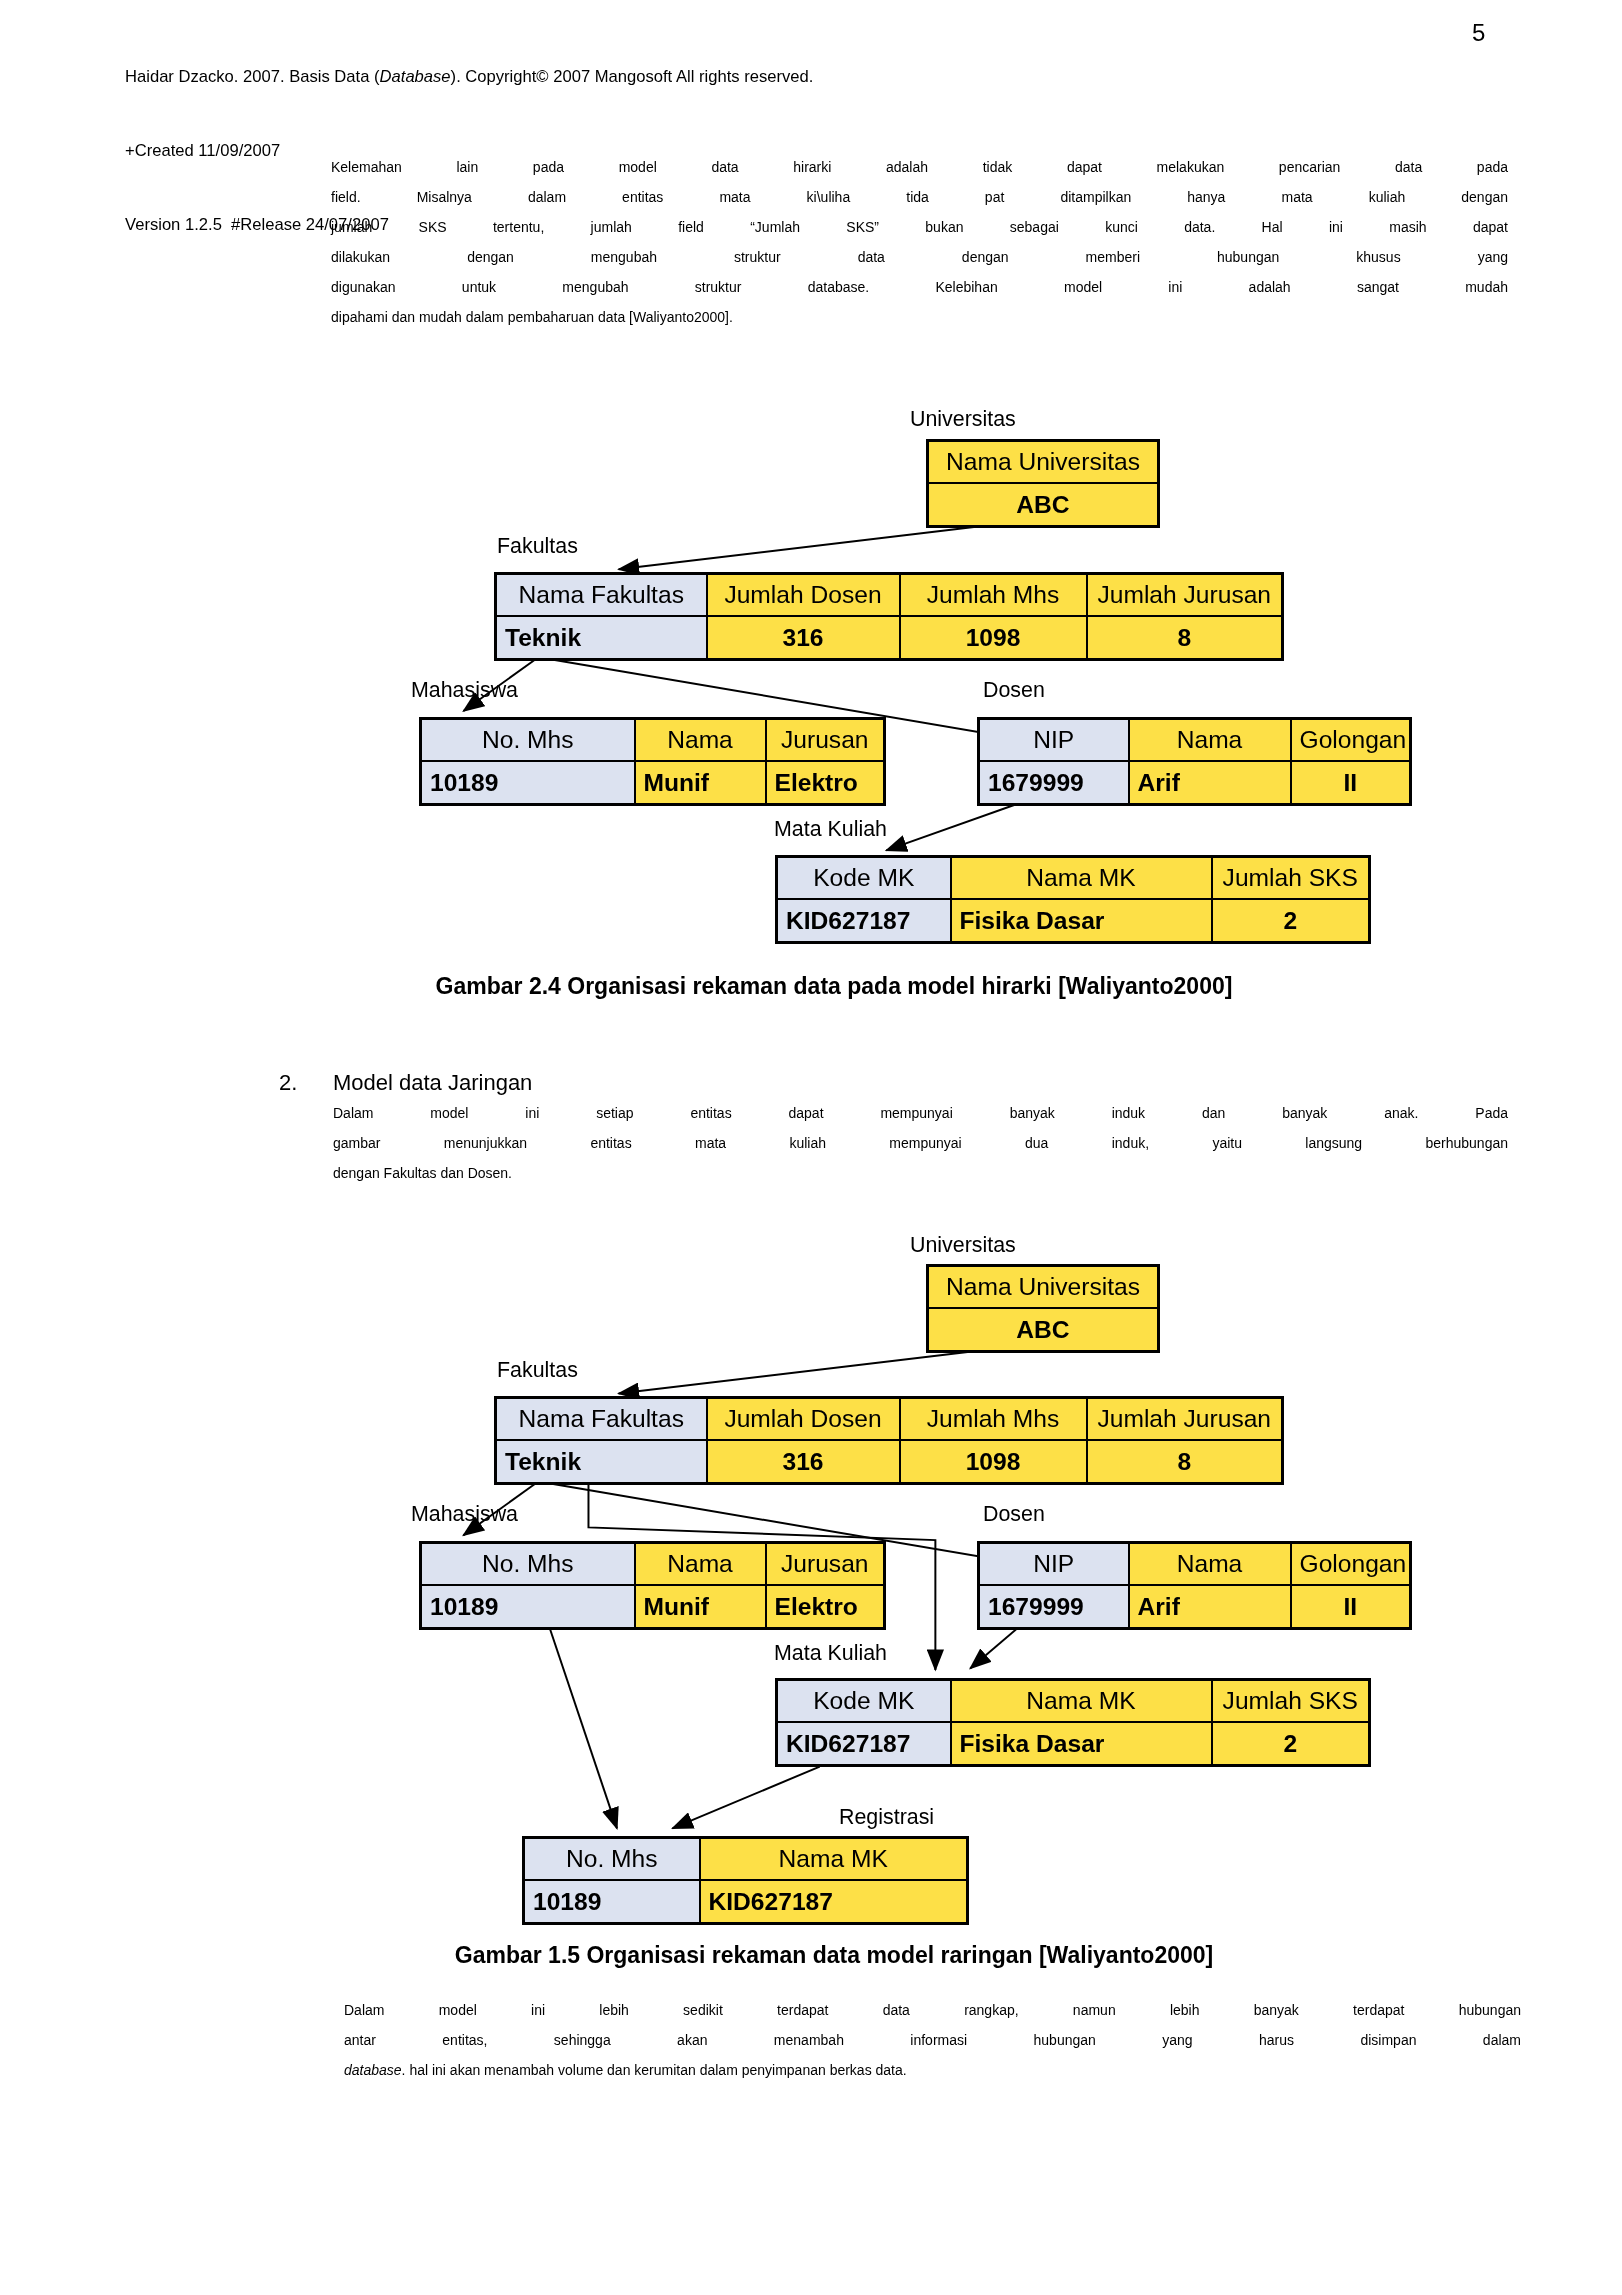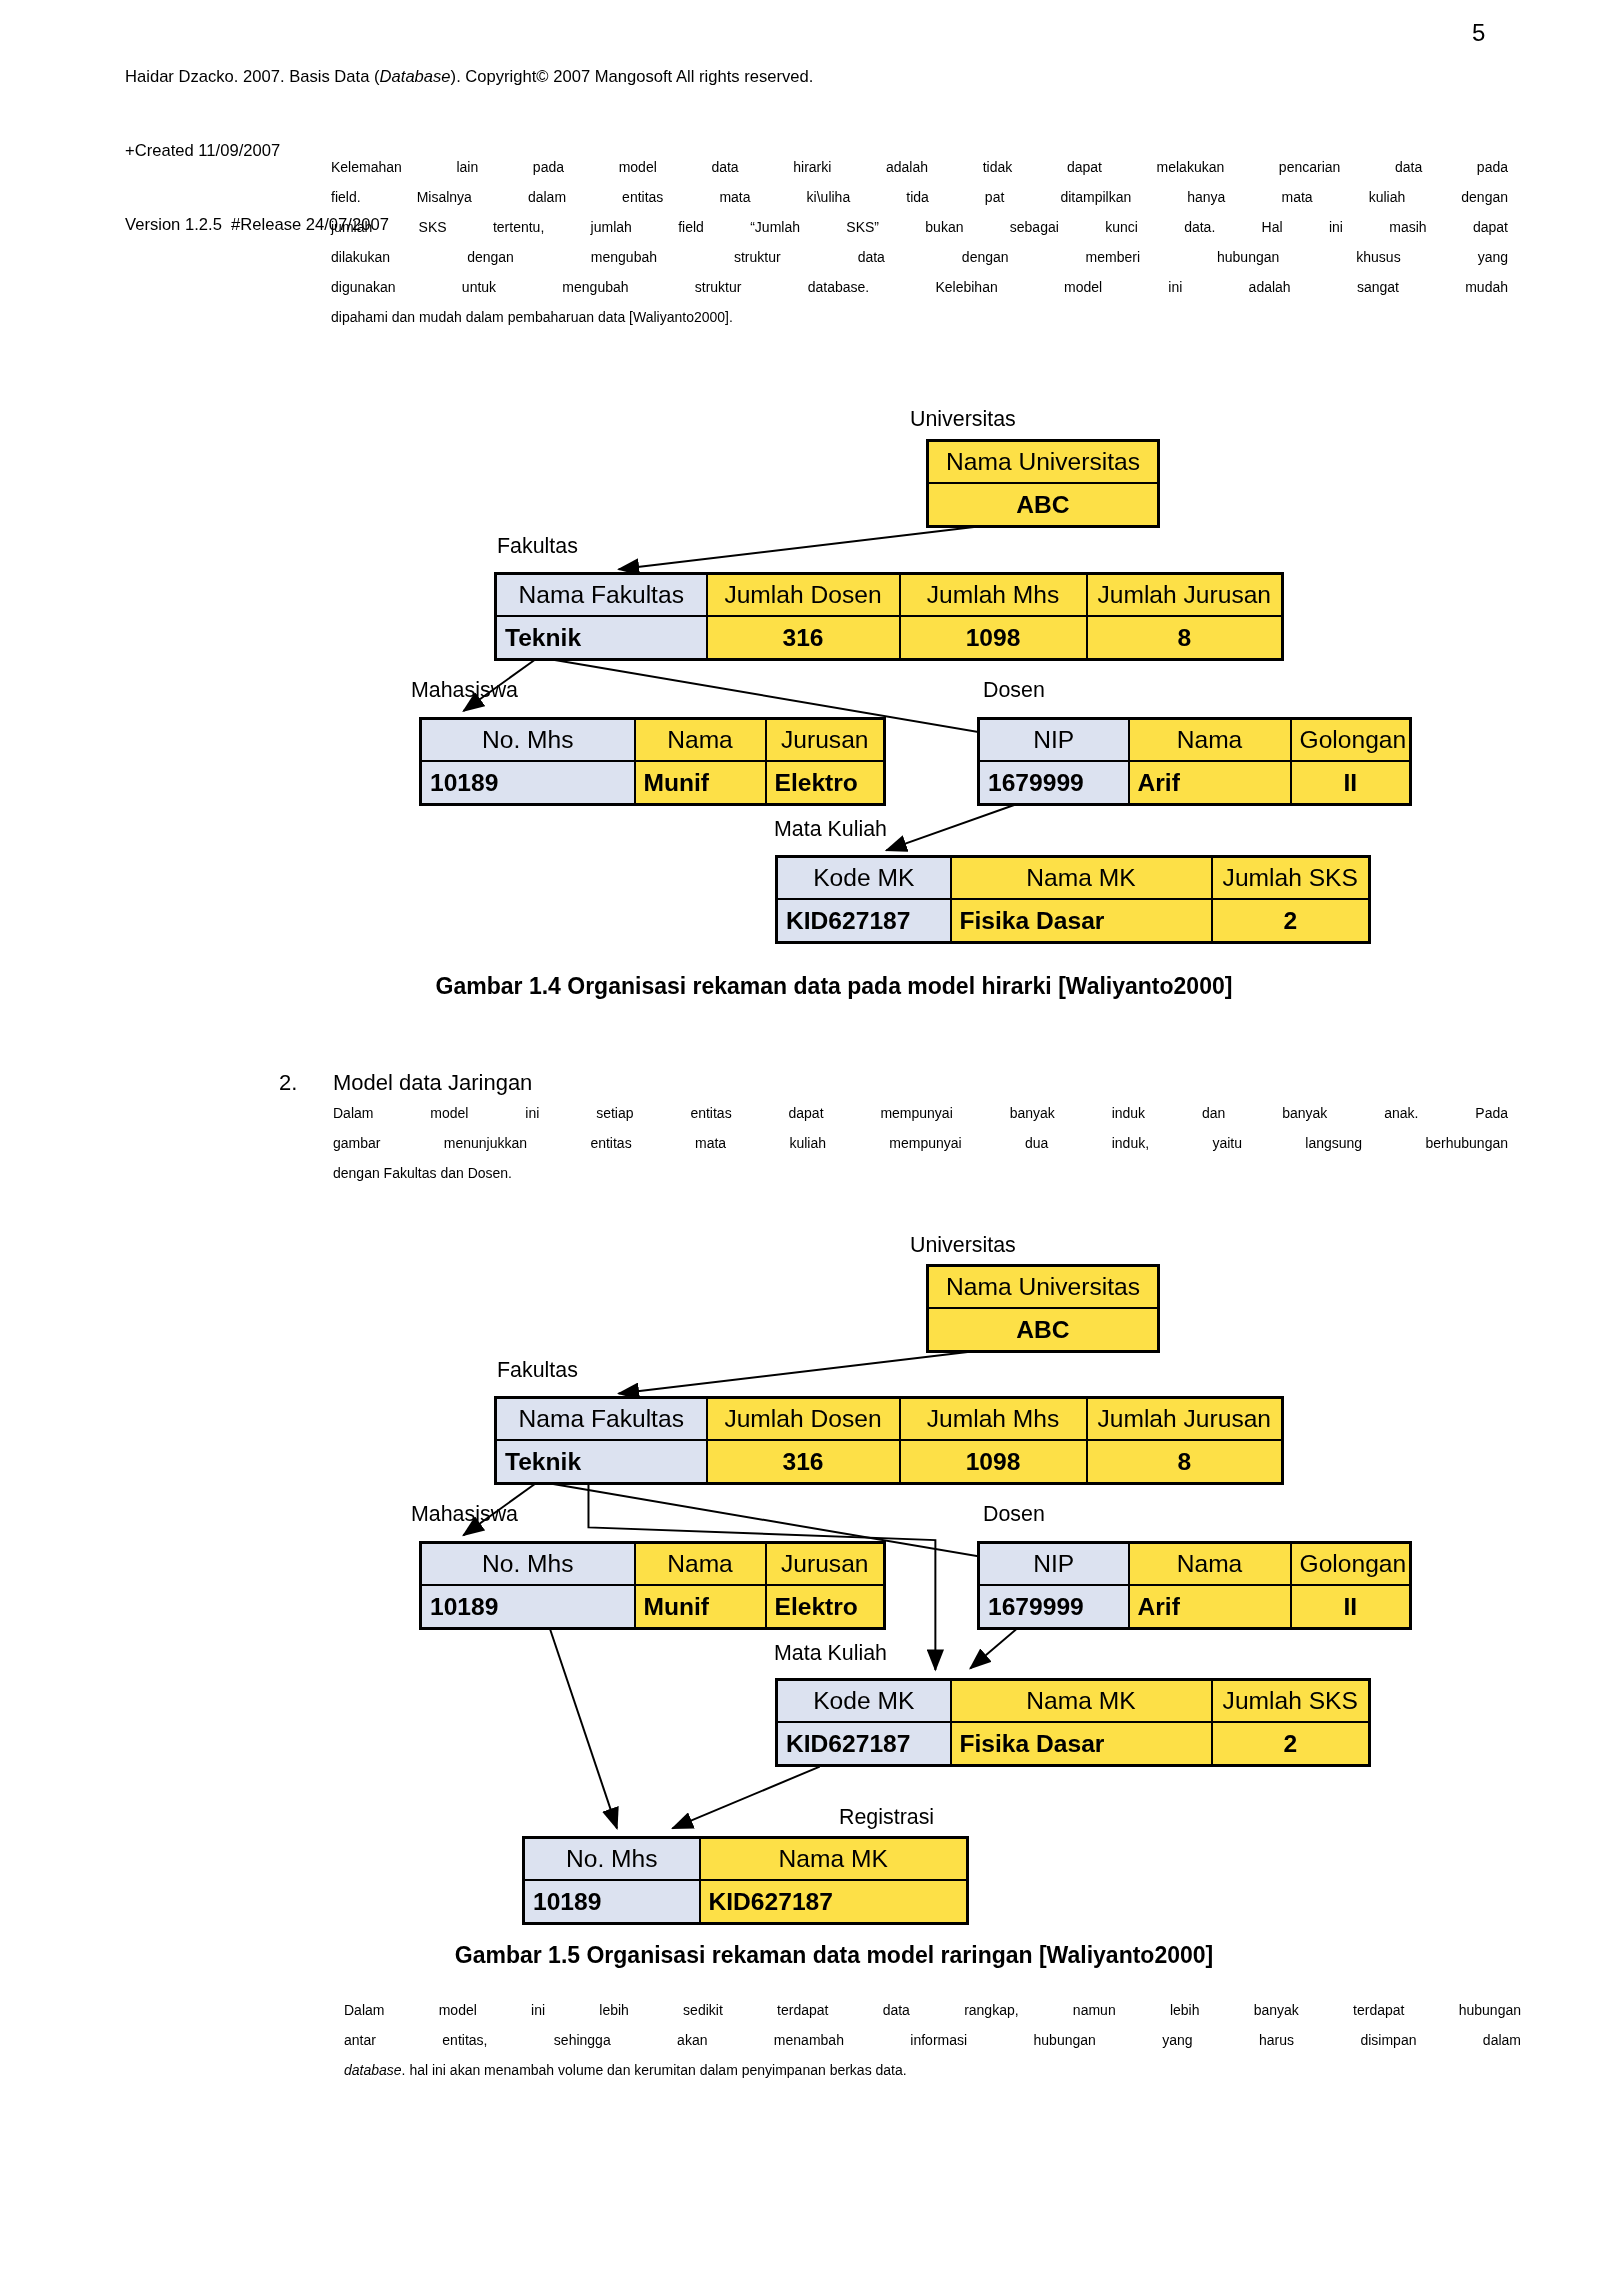--- a/index.html
+++ b/index.html
@@ -165,21 +165,21 @@
       </tr>
       <tr class="vrow">
         <td class="shade">KID627187</td>
         <td>Fisika Dasar</td>
         <td class="c">2</td>
       </tr>
     </tbody>
       </table>
   </div>
 
-  <div class="abs caption" style="left:125px; top:973px; width:1418px;">Gambar 1.4 Organisasi rekaman data pada model hirarki [Waliyanto2000]</div>
+  <div class="abs caption" style="left:125px; top:973px; width:1418px;">Gambar 2.4 Organisasi rekaman data pada model hirarki [Waliyanto2000]</div>
 
   <div class="abs listnum" style="left:279px; top:1068px;">2.</div>
   <div class="abs listtitle" style="left:333px; top:1068px;">Model data Jaringan</div>
   <div class="abs" style="left:333px; top:1098px; width:1175px;">
     <div class="body-line">Dalam model ini setiap entitas dapat mempunyai banyak induk dan banyak anak. Pada</div>
     <div class="body-line">gambar menunjukkan entitas mata kuliah mempunyai dua induk, yaitu langsung berhubungan</div>
     <div class="body-line last">dengan Fakultas dan Dosen.</div>
   </div>
 
   <div class="abs diagram" style="top:1220px; height:717px;">

